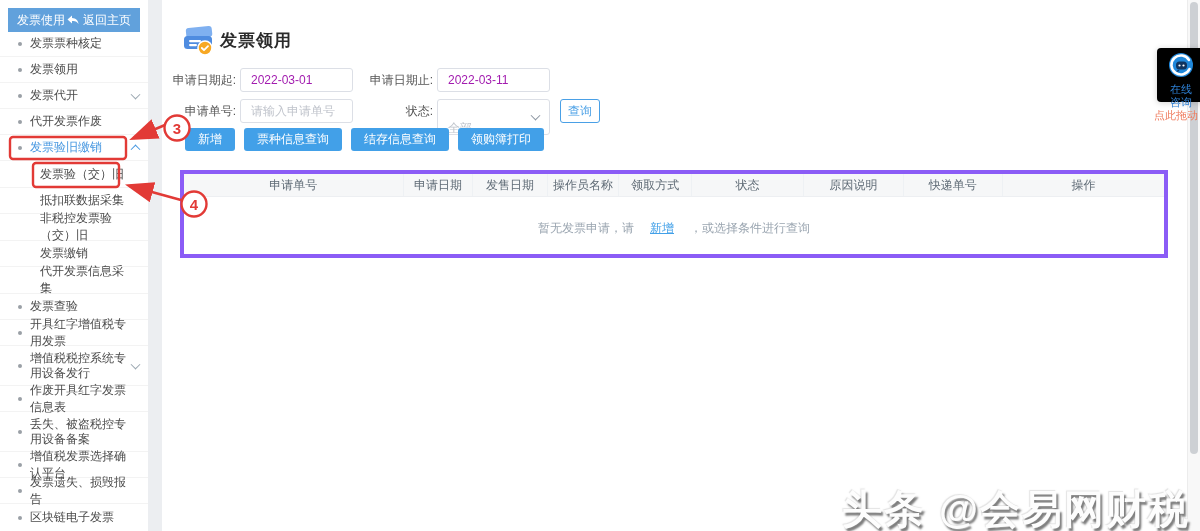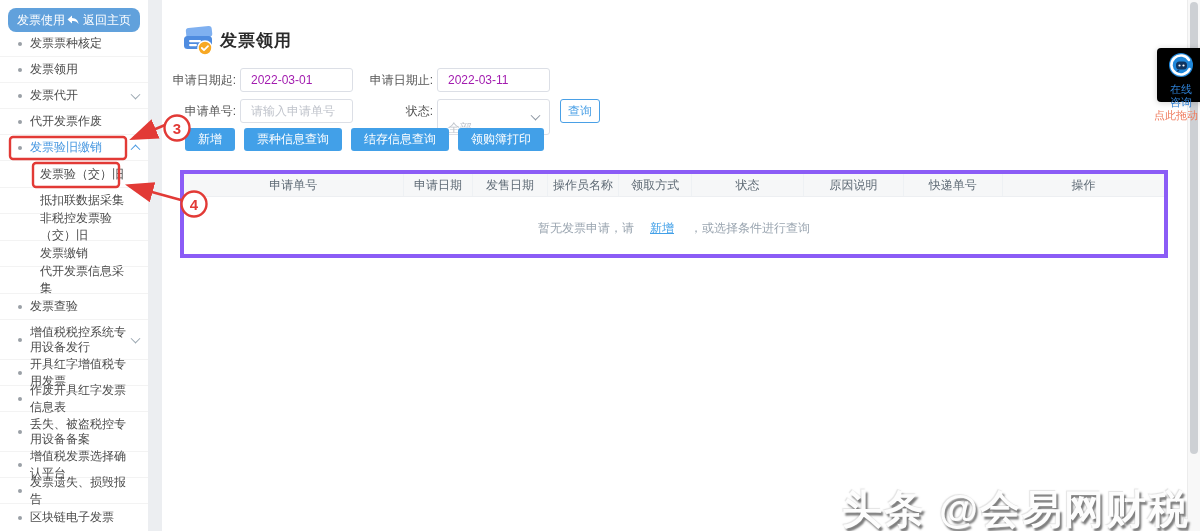--- a/index.html
+++ b/index.html
@@ -4,21 +4,21 @@
 <style>
   * { margin:0; padding:0; box-sizing:border-box; }
   html,body { width:1200px; height:531px; overflow:hidden; background:#fff;
     font-family:"Liberation Sans","DejaVu Sans",sans-serif; }
   .stage { position:relative; width:1200px; height:531px; background:#fff; }
 
   
   .sidebar { position:absolute; left:0; top:0; width:148px; height:531px; background:#fff; z-index:2; }
   .gap-strip { position:absolute; left:148px; top:0; width:14px; height:531px; background:#eceef1; z-index:1; }
   .sb-header { position:absolute; left:8px; top:8px; width:132px; height:24px; background:#61a1dc;
-    color:#fff; font-size:12px; display:flex; align-items:center; justify-content:space-between; padding:0 9px;border-radius:8px; }
+    color:#fff; font-size:12px; display:flex; align-items:center; justify-content:space-between; padding:0 9px; }
   .sb-header .back { display:flex; align-items:center; gap:4px; cursor:pointer; }
   .sb-menu { position:absolute; left:0; top:31px; width:148px; }
   .sitem { position:relative; display:flex; align-items:center; height:26px; padding-left:30px; padding-right:16px;
     font-size:12px; color:#4a4a4a; border-bottom:1px solid #f3f3f3; cursor:pointer; }
   .sitem.sub { padding-left:40px; }
   .sitem.two { height:40px; line-height:15px; }
   .sitem.active .slabel { color:#4596e0; }
   .dot { position:absolute; left:18px; top:50%; margin-top:-2px; width:4px; height:4px; border-radius:50%; background:#9aa0a6; }
   .chev { position:absolute; right:9px; top:50%; width:7px; height:7px; border-right:1.5px solid #9aa6b0;
     border-bottom:1.5px solid #9aa6b0; }
@@ -124,28 +124,28 @@
       <div class="sitem sub">
           <span class="slabel">发票缴销</span>
         </div>
       <div class="sitem sub" style="height:27px">
           <span class="slabel">代开发票信息采集</span>
         </div>
       <div class="sitem">
           <span class="dot"></span>
           <span class="slabel">发票查验</span>
         </div>
+      <div class="sitem">
+          <span class="dot"></span>
+          <span class="slabel">开具红字增值税专用发票</span>
+        </div>
       <div class="sitem two">
           <span class="dot"></span>
           <span class="slabel">增值税税控系统专用设备发行</span>
           <span class="chev down"></span>
-        </div>
-      <div class="sitem">
-          <span class="dot"></span>
-          <span class="slabel">开具红字增值税专用发票</span>
         </div>
       <div class="sitem">
           <span class="dot"></span>
           <span class="slabel">作废开具红字发票信息表</span>
         </div>
       <div class="sitem two">
           <span class="dot"></span>
           <span class="slabel">丢失、被盗税控专用设备备案</span>
         </div>
       <div class="sitem">

